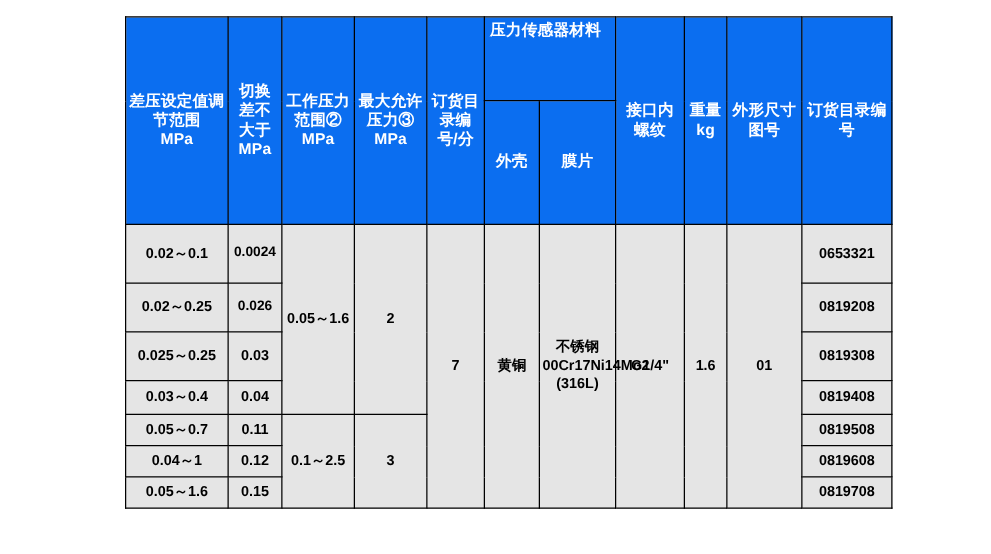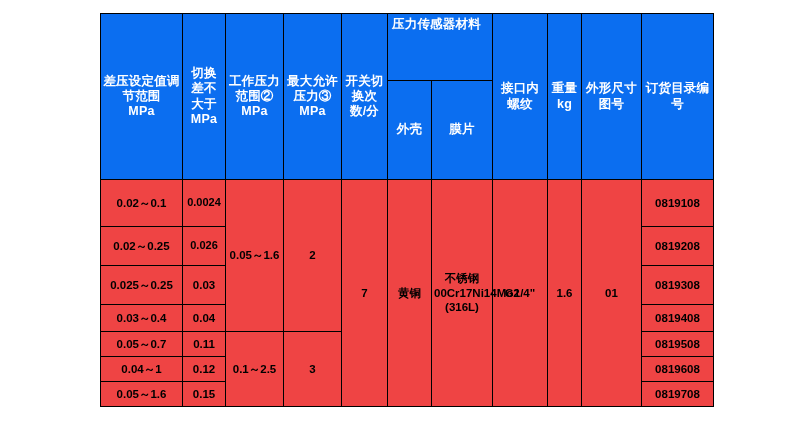--- a/index.html
+++ b/index.html
@@ -34,21 +34,21 @@
   }
   .hdr {
     background: #0b6ef0;
     color: #ffffff;
     font-size: 12.5px;
     line-height: 1.22;
     font-weight: bold;
     letter-spacing: 0.2px;
   }
   .body-cell {
-    background: #ef4444;
+    background: #e5e5e5;
     color: #000000;
     font-size: 11.5px;
     line-height: 1.25;
   }
   .small-range {
     font-size: 11px;
     margin-top: 40px;
   }
   .tall {
     height: 26px;
@@ -90,21 +90,21 @@
   <thead>
     <tr>
       <th class="hdr" rowspan="2" style="height: 84px; white-space: pre-line;">差压设定值调节范围
 MPa</th>
       <th class="hdr" rowspan="2" style="white-space: pre-line;">切换差不大于
 MPa</th>
       <th class="hdr" rowspan="2" style="white-space: pre-line;">工作压力范围②
 MPa</th>
       <th class="hdr" rowspan="2" style="white-space: pre-line; margin-left: 41px;">最大允许压力③
 MPa</th>
-      <th class="hdr" rowspan="2">开关切换次数/分</th>
+      <th class="hdr" rowspan="2">订货目录编号/分</th>
       <th class="hdr" colspan="2" style="height:62px;vertical-align:top;text-align:left;padding-left:4px;padding-top:3px;">压力传感器材料</th>
       <th class="hdr" rowspan="2">接口内螺纹</th>
       <th class="hdr" rowspan="2" style="white-space: pre-line;">重量
 kg</th>
       <th class="hdr" rowspan="2">外形尺寸图号</th>
       <th class="hdr" rowspan="2">订货目录编号</th>
     </tr>
     <tr>
       <th class="hdr" style="height:96px;">外壳</th>
       <th class="hdr">膜片</th>
@@ -117,21 +117,21 @@
       <td class="body-cell" rowspan="4">0.05～1.6</td>
       <td class="body-cell" rowspan="4">2</td>
       <td class="body-cell" rowspan="7">7</td>
       <td class="body-cell" rowspan="7">黄铜</td>
       <td class="body-cell" rowspan="7" style="white-space: pre-line;">不锈钢
 00Cr17Ni14Mo2
 (316L)</td>
       <td class="body-cell" rowspan="7">G1/4"</td>
       <td class="body-cell" rowspan="7">1.6</td>
       <td class="body-cell" rowspan="7">01</td>
-      <td class="body-cell" style="height:44px;">0819108</td>
+      <td class="body-cell" style="height:44px;">0653321</td>
     </tr>
     <tr>
       <td class="body-cell" style="height:36px;">0.02～0.25</td>
       <td class="body-cell small-range narrow-txt">0.026</td>
       <td class="body-cell">0819208</td>
     </tr>
     <tr>
       <td class="body-cell" style="height:36px;">0.025～0.25</td>
       <td class="body-cell">0.03</td>
       <td class="body-cell">0819308</td>

